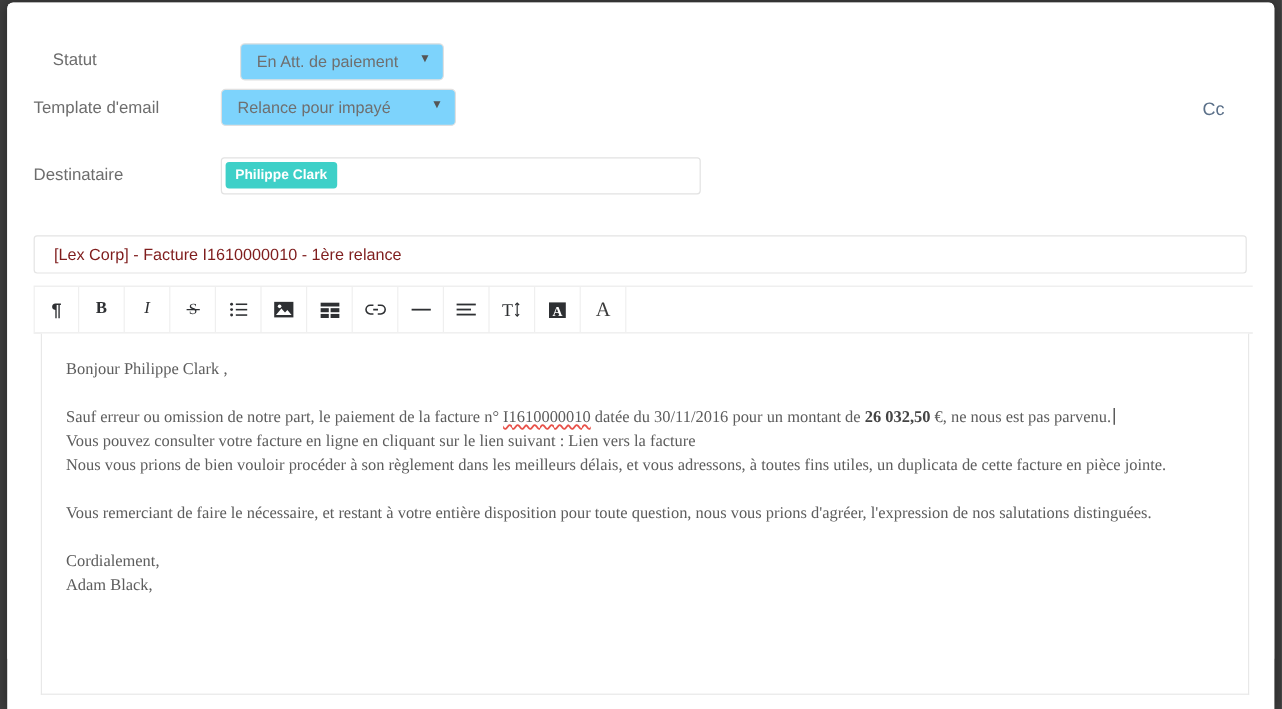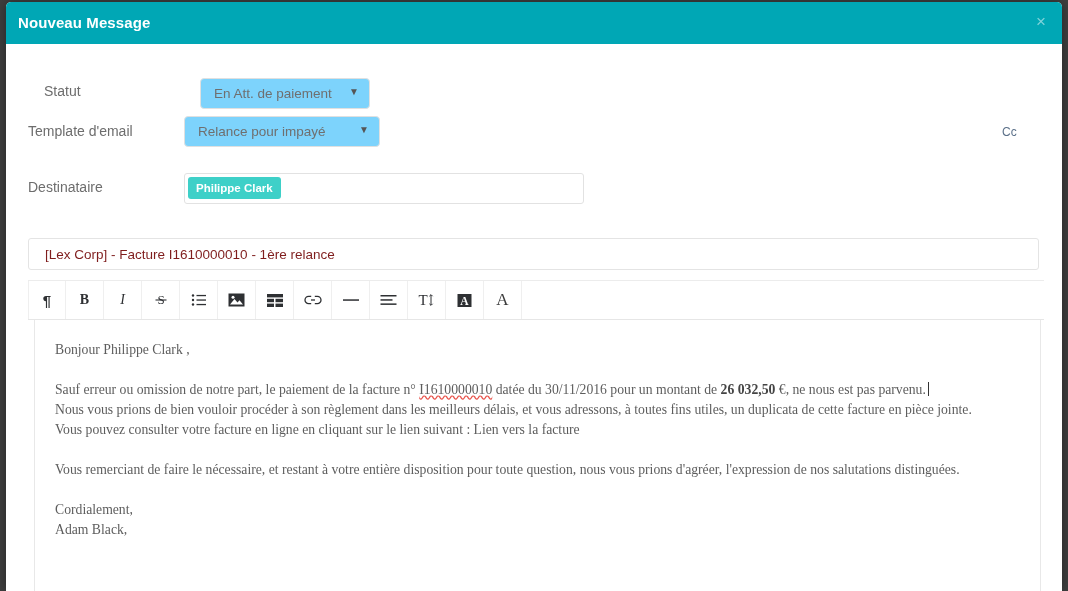--- a/index.html
+++ b/index.html
@@ -102,21 +102,21 @@
     font-size: 10px;
     color: #555;
   }
   .select-statut   { left: 178px; top: 2px; width: 170px; }
   .select-template { left: 178px; top: 0; width: 196px; }
 
   .cc-link {
     position: absolute;
     left: 996px;
     top: 9px;
-    font-size: 12px;
+    font-size: 15px;
     color: #5b7089;
     cursor: pointer;
   }
 
   .recipient-field {
     position: absolute;
     left: 178px; top: 1px;
     width: 400px; height: 31px;
     border: 1px solid #e2e2e2;
     border-radius: 3px;
@@ -213,24 +213,20 @@
     margin-left: 2px;
   }
 </style>
 </head>
 <body>
 
 <div class="backdrop"></div>
 
 <div class="modal">
 
-  <div class="modal-header">
-    <div class="modal-title">Nouveau Message</div>
-    <div class="close-btn">×</div>
-  </div>
 
   <div class="modal-body">
 
     <div class="form-row row-statut">
       <div class="field-label">Statut</div>
       <div class="select-box select-statut">
         <span class="sel-text">En Att. de paiement</span>
         <span class="caret">▼</span>
       </div>
     </div>
@@ -332,22 +328,22 @@
       </div>
       <div class="tb-btn">
         <span style="font-size:17px;font-family:'Liberation Serif',serif;color:#3b3b3b;">A</span>
       </div>
     </div>
 
     <div class="editor">
       <p>Bonjour Philippe Clark ,</p>
       <div class="gap"></div>
       <p><span>Sauf erreur ou omission de notre part, le paiement de la facture n° </span><span class="spell">I1610000010</span><span> datée du 30/11/2016 pour un montant de </span><span class="bold">26 032,50</span><span> €, ne nous est pas parvenu.</span><span class="caret-bar"></span></p>
+      <p>Vous pouvez consulter votre facture en ligne en cliquant sur le lien suivant : Lien vers la facture</p>
       <p>Nous vous prions de bien vouloir procéder à son règlement dans les meilleurs délais, et vous adressons, à toutes fins utiles, un duplicata de cette facture en pièce jointe.</p>
-      <p>Vous pouvez consulter votre facture en ligne en cliquant sur le lien suivant : Lien vers la facture</p>
       <div class="gap"></div>
       <p>Vous remerciant de faire le nécessaire, et restant à votre entière disposition pour toute question, nous vous prions d'agréer, l'expression de nos salutations distinguées.</p>
       <div class="gap"></div>
       <p>Cordialement,</p>
       <p>Adam Black,</p>
     </div>
 
   </div>
 </div>
 

